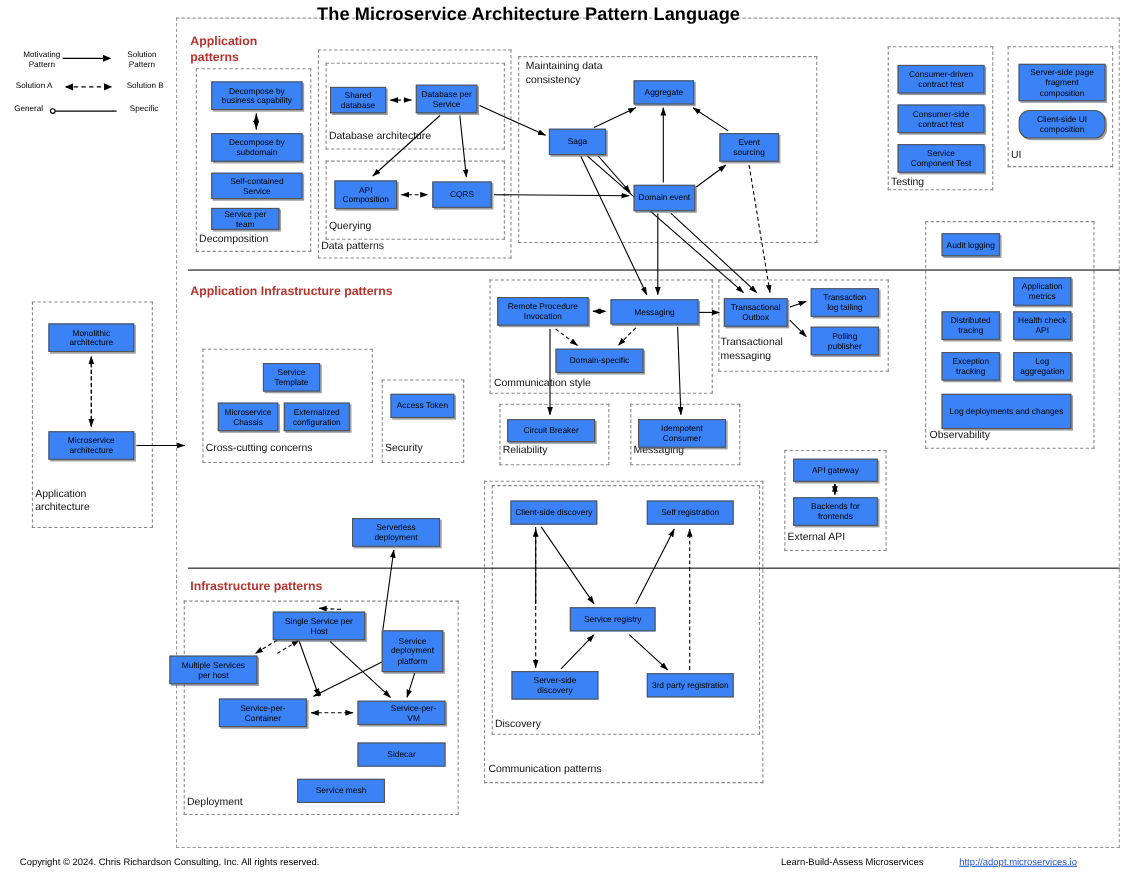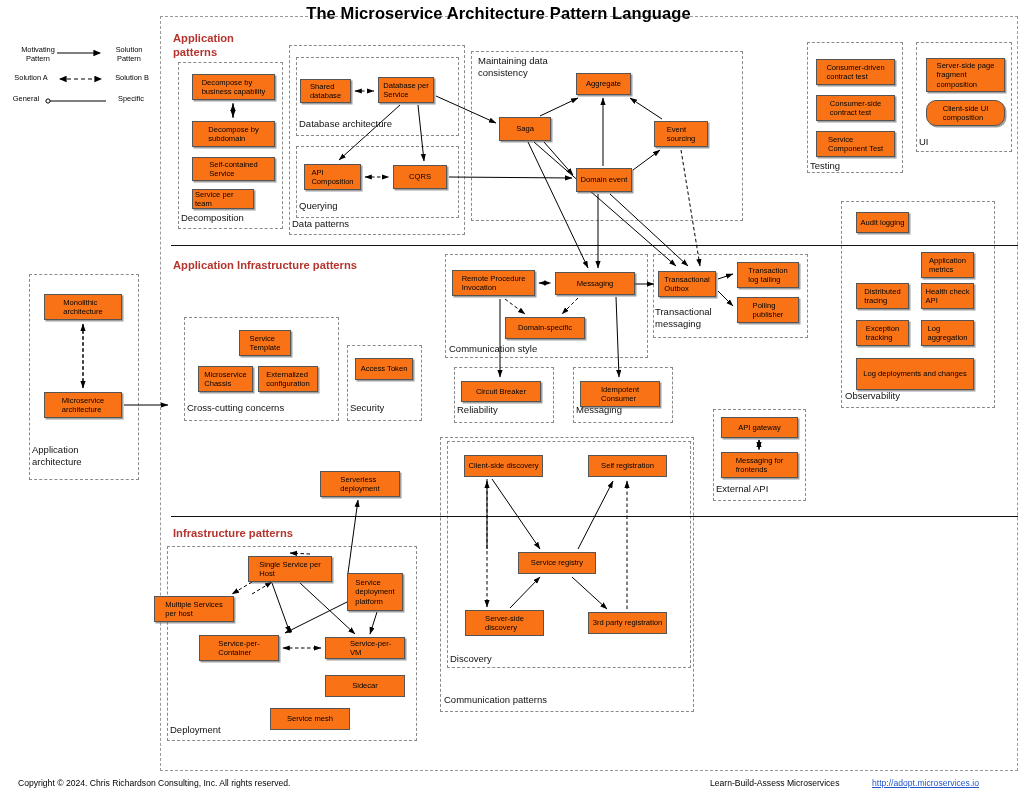--- a/index.html
+++ b/index.html
@@ -1,41 +1,41 @@
 <!DOCTYPE html>
 <html><head>
 <meta charset="utf-8">
 <style>
   html,body{margin:0;padding:0;background:#ffffff;}
   body{width:1024px;height:797px;position:relative;overflow:hidden;
        font-family:"Liberation Sans","DejaVu Sans",sans-serif;color:#000;}
   #canvas{position:absolute;left:0;top:0;width:1024px;height:797px;}
 
   
-  .pbox{position:absolute;box-sizing:border-box;background:#f97316;border:1px solid #555;
+  .pbox{position:absolute;box-sizing:border-box;background:#3b82f6;border:1px solid #555;
         box-shadow:1.5px 1.5px 0 rgba(80,80,80,.55);
-        display:flex;align-items:center;justify-content:center;text-align:left;
+        display:flex;align-items:center;justify-content:center;text-align:center;
         font-size:7.6px;line-height:1.22;padding:1px 2px;z-index:6;}
   .pbox.flat{box-shadow:none;border:1px solid #555;}
 
   
   .grp{position:absolute;box-sizing:border-box;border:1px dashed #8a8a8a;background:transparent;z-index:2;}
   .grp.outer{border:1px dashed #9a9a9a;}
   .grp-label{position:absolute;font-size:9.5px;color:#111;z-index:3;white-space:nowrap;}
 
   
   .sect{position:absolute;color:#b5342e;font-weight:bold;font-size:11.2px;
         line-height:1.28;z-index:5;white-space:pre-line;}
 
   
   .rule{position:absolute;height:0;border-top:1.6px solid #111;z-index:4;}
 
   
   #title{position:absolute;left:0;top:4px;width:961px;text-align:center;
-         font-size:16.5px;font-weight:bold;letter-spacing:.1px;z-index:7;padding-left:18px;}
+         font-size:16.5px;font-weight:bold;letter-spacing:.1px;z-index:7;}
 
   
   #legend{position:absolute;left:4px;top:40px;width:150px;height:66px;z-index:7;}
   .lgtxt{position:absolute;font-size:7.4px;line-height:1.2;text-align:center;white-space:pre-line;}
 
   
   .foot{position:absolute;font-size:8.6px;z-index:7;white-space:nowrap;}
   #foot-link{color:#2255cc;text-decoration:underline;}
 
   
@@ -193,21 +193,21 @@
   <div class="pbox" style="left:461px;top:381px;width:80px;height:21px;white-space:pre-line;">Circuit Breaker</div>
 
   <div class="grp" style="left:573px;top:367px;width:100px;height:56px;"></div>
   <div class="grp-label" style="left:576px;top:404px;">Messaging</div>
   <div class="pbox" style="left:580px;top:381px;width:80px;height:26px;white-space:pre-line;">Idempotent
 Consumer</div>
 
   <div class="grp" style="left:713px;top:409px;width:93px;height:92px;"></div>
   <div class="grp-label" style="left:716px;top:483px;">External API</div>
   <div class="pbox" style="left:721px;top:417px;width:77px;height:21px;white-space:pre-line;">API gateway</div>
-  <div class="pbox" style="left:721px;top:452px;width:77px;height:26px;white-space:pre-line;">Messaging for
+  <div class="pbox" style="left:721px;top:452px;width:77px;height:26px;white-space:pre-line;">Backends for
 frontends</div>
 
   <div class="grp" style="left:167px;top:546px;width:250px;height:195px;"></div>
   <div class="grp-label" style="left:170px;top:724px;">Deployment</div>
   <div class="pbox" style="left:320px;top:471px;width:80px;height:26px;white-space:pre-line;">Serverless
 deployment</div>
   <div class="pbox" style="left:248px;top:556px;width:84px;height:26px;white-space:pre-line;">Single Service per
 Host</div>
   <div class="pbox" style="left:154px;top:596px;width:80px;height:26px;white-space:pre-line;">Multiple Services
 per host</div>

